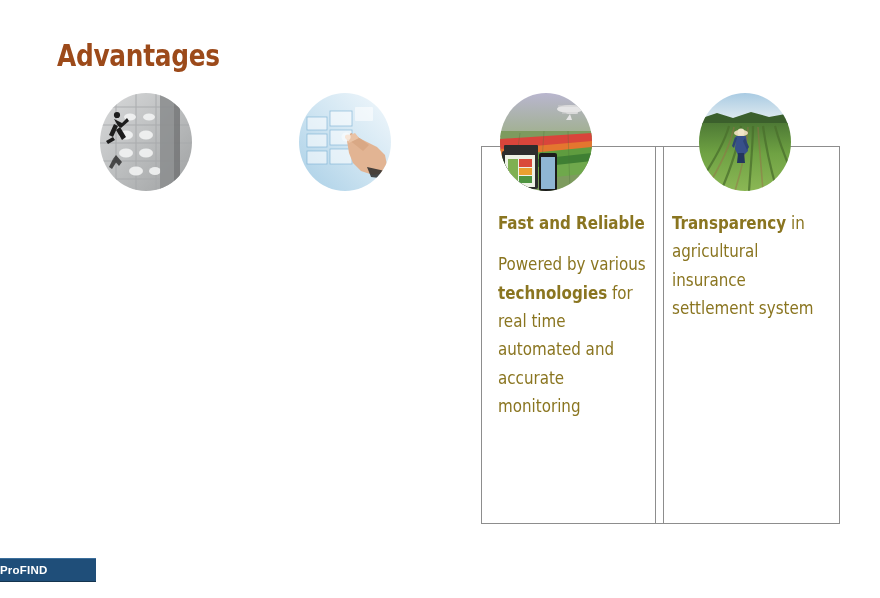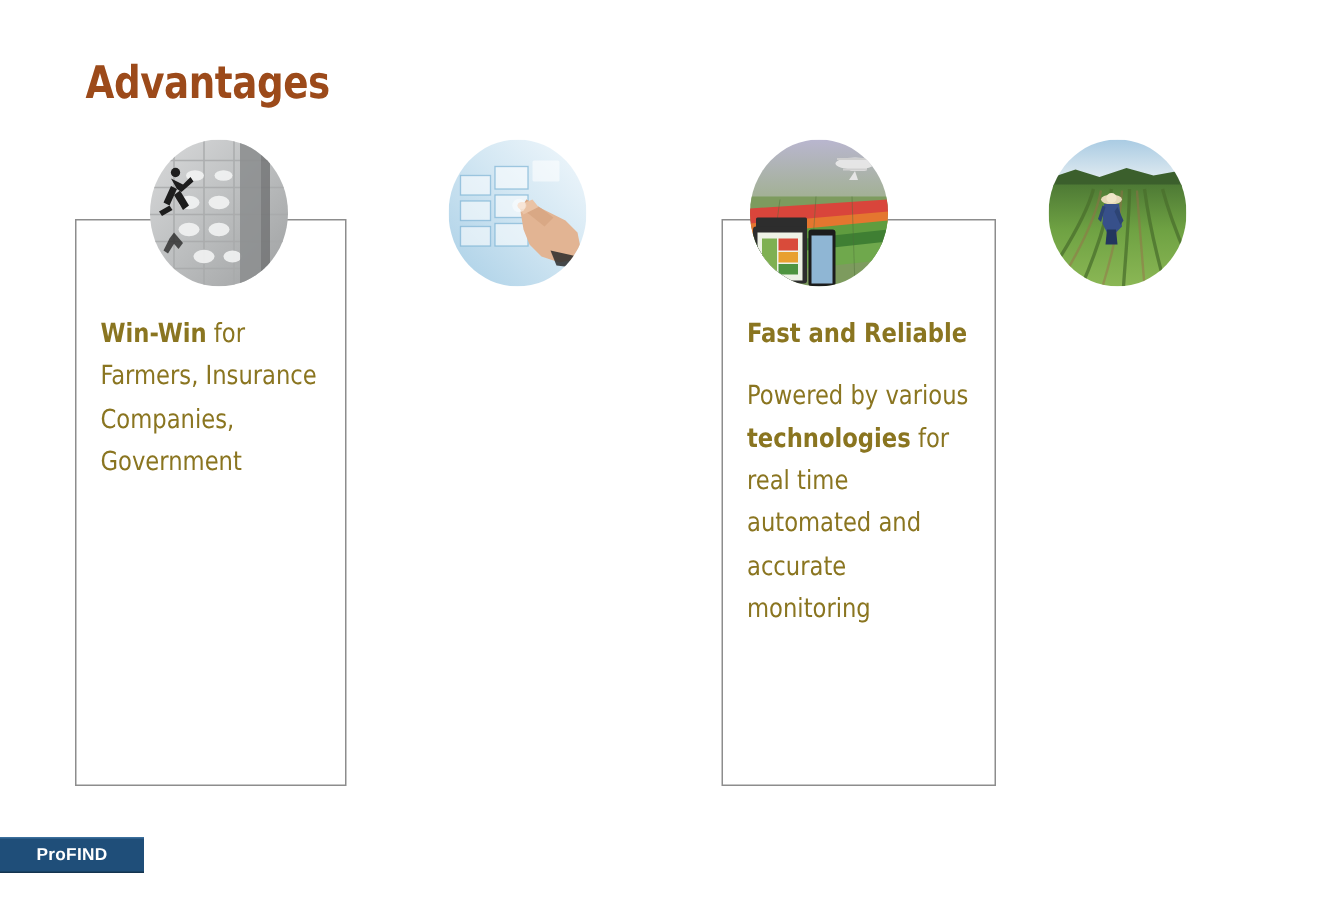--- a/index.html
+++ b/index.html
@@ -92,51 +92,51 @@
     position: absolute;
     left: 0px;
     top: 558px;
     width: 96px;
     height: 22px;
     background: #1f4e79;
     border-top: 1px solid #3c6f9c;
     border-bottom: 1px solid #14344f;
     display: flex;
     align-items: center;
-    justify-content: center;
+    justify-content: flex-start;
   }
   #footer-badge-label {
     color: #ffffff;
     font-size: 11.5px;
     font-weight: bold;
     letter-spacing: 0.2px;
     font-family: "Liberation Sans Narrow", "Liberation Sans", sans-serif;
   }
 </style>
 </head>
 <body>
 
 <div id="slide">
 
   <div id="slide-title">Advantages</div>
 
-  <div class="col" id="col-1">
-    <div class="col-text">
-      <p><span class="lead">Win-Win</span><span> for Farmers, Insurance Companies, Government</span></p>
-    </div>
-  </div>
 
 
   <div class="col" id="col-3">
     <div class="col-text">
       <p><span class="lead">Fast and Reliable</span></p>
       <p><span>Powered by various </span><span class="lead">technologies</span><span> for real time automated and accurate monitoring</span></p>
     </div>
   </div>
 
+  <div class="col" id="col-4">
+    <div class="col-text">
+      <p><span class="lead">Transparency</span><span> in agricultural insurance settlement system</span></p>
+    </div>
+  </div>
 
   <div class="photo" id="photo-1">
     <svg viewBox="0 0 92 98" preserveAspectRatio="none">
       <defs>
         <linearGradient id="g1" x1="0" y1="0" x2="1" y2="1">
           <stop offset="0%" stop-color="#d9dadb"></stop>
           <stop offset="45%" stop-color="#bfc1c2"></stop>
           <stop offset="100%" stop-color="#9ea0a1"></stop>
         </linearGradient>
       </defs>

